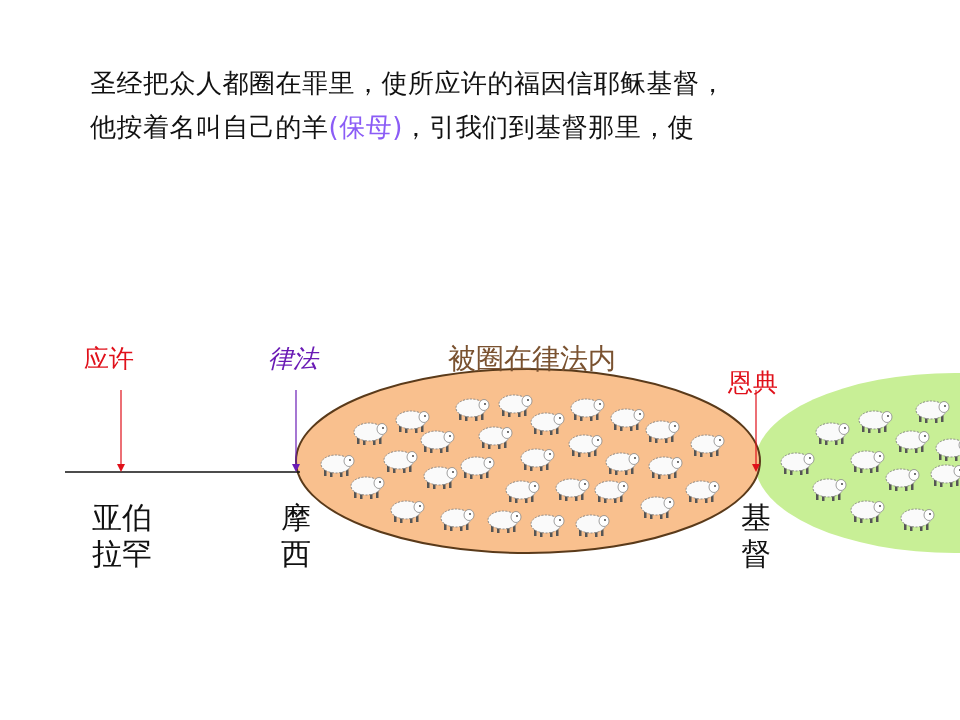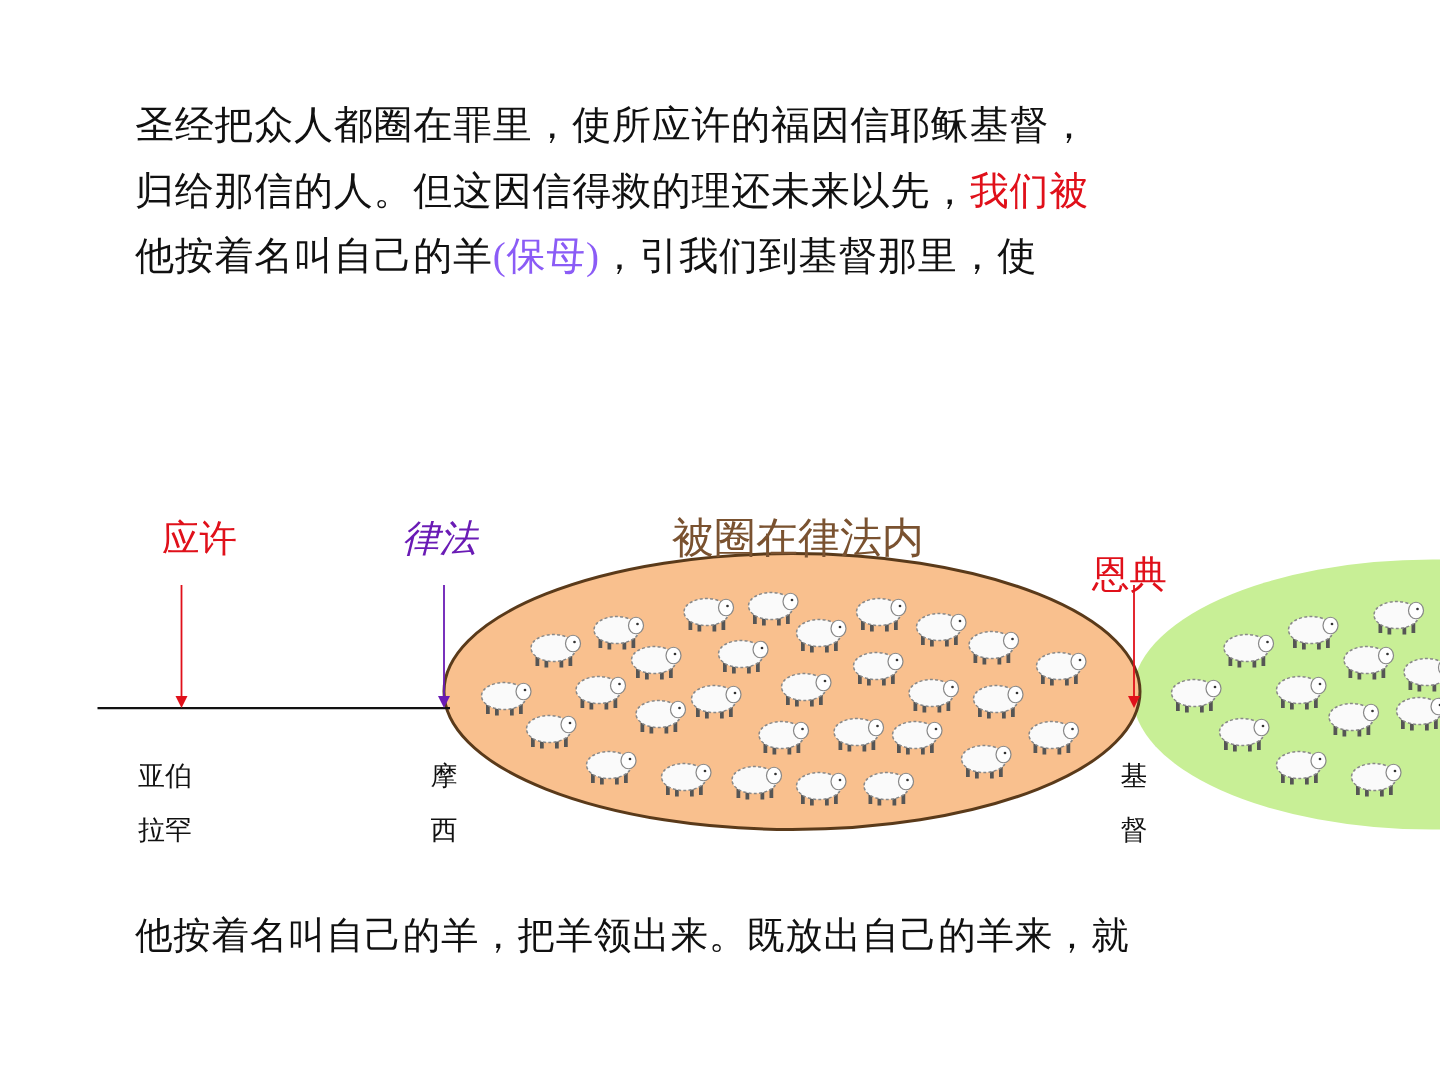--- a/index.html
+++ b/index.html
@@ -4,40 +4,38 @@
 <style>
   html, body { margin: 0; padding: 0; }
   body {
     width: 960px; height: 720px; background: #ffffff; position: relative; overflow: hidden;
     font-family: "DejaVu Sans", "Liberation Sans", sans-serif;
   }
   .para {
     position: absolute; left: 90px; top: 62px; width: 800px;
     font-size: 26px; line-height: 43.5px; color: #111;
     letter-spacing: 0.5px;
-    font-family: Liberation Serif, serif;
   }
   .red { color: #e0101a; }
   .brown { color: #8b5cf6; }
   .gray { color: #8a8a8a; }
   .para2 {
     position: absolute; left: 90px; top: 603px; width: 800px;
     font-size: 25px; line-height: 41px; color: #111;
     letter-spacing: 0.5px;
   }
   .label { position: absolute; font-size: 25px; }
-  .vlabel { position: absolute; font-size: 18px; color: #111; line-height: 36px; width: 30px; text-align: center; }
+  .vlabel { position: absolute; font-size: 30px; color: #111; line-height: 36px; width: 30px; text-align: center; }
   svg.diagram { position: absolute; left: 0; top: 330px; }
 </style>
 </head>
 <body>
 
 <div class="para">
   <div><span>圣经把众人都圈在罪里，使所应许的福因信耶稣基督，</span></div>
-  <div><span>归给那信的人。但这因信得救的理还未来以先，</span><span class="red">我们被</span></div>
   <div><span>他按着名叫自己的羊</span><span class="brown">(保母)</span><span>，引我们到基督那里，使</span></div>
 </div>
 
 <svg class="diagram" width="960" height="260" viewBox="0 0 960 260">
   <defs>
     <g id="sheep">
       <rect x="4" y="14" width="2.5" height="8" fill="#555"></rect>
       <rect x="10" y="15" width="2.5" height="8" fill="#555"></rect>
       <rect x="20" y="15" width="2.5" height="8" fill="#555"></rect>
       <rect x="26" y="14" width="2.5" height="8" fill="#555"></rect>
@@ -102,33 +100,32 @@
       <use href="#sheep" x="895" y="100"></use>
     <use href="#sheep" x="935" y="108"></use>
       <use href="#sheep" x="812" y="148"></use>
       <use href="#sheep" x="885" y="138"></use>
     <use href="#sheep" x="930" y="134"></use>
       <use href="#sheep" x="850" y="170"></use>
       <use href="#sheep" x="900" y="178"></use>
   </g>
 </svg>
 
-<div class="label" style="left: 108px; top: 342px; color: rgb(224, 16, 26);">应许</div>
+<div class="label" style="left: 84px; top: 342px; color: rgb(224, 16, 26);">应许</div>
 <div class="label" style="left:268px; top:342px; color:#6a1bb5;font-style:italic;">律法</div>
 <div class="label" style="left:448px; top:340px; font-size:28px; color:#7a5230;">被圈在律法内</div>
 <div class="label" style="left: 728px; top: 342px; color: rgb(224, 16, 26); margin-top: 24px;">恩典</div>
 
 <div class="vlabel" style="left:92px; top:500px; width:60px; text-align:left;">
   <div>亚伯</div>
   <div>拉罕</div>
 </div>
 <div class="vlabel" style="left:281px; top:500px;">
   <div>摩</div>
   <div>西</div>
 </div>
 <div class="vlabel" style="left:741px; top:500px;">
   <div>基</div>
   <div>督</div>
 </div>
 
 <div class="para2">
-  <div><span>他按着名叫自己的羊，把羊领出来。既放出自己的羊来，就</span></div>
 </div>
 
 </body></html>

